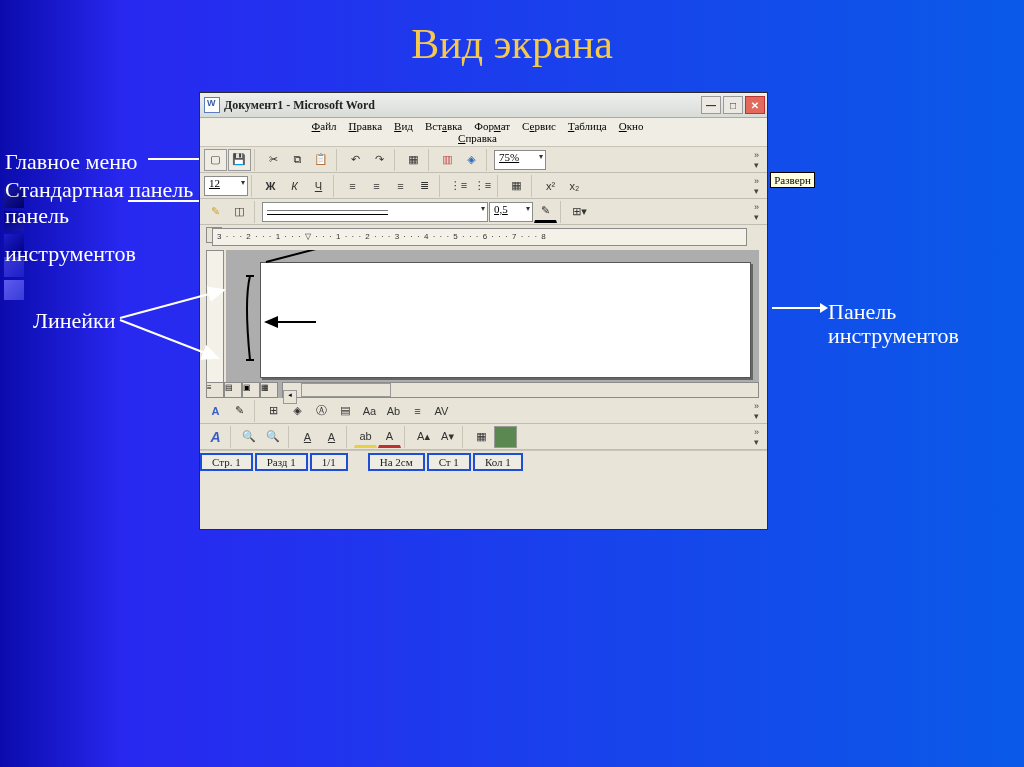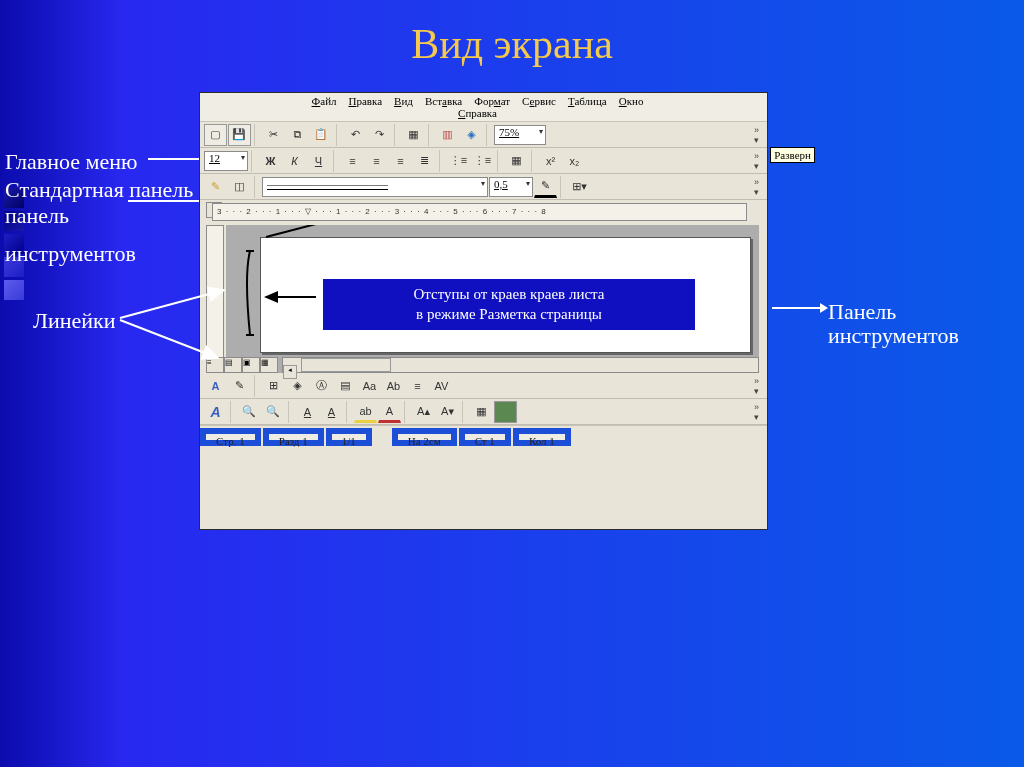--- a/index.html
+++ b/index.html
@@ -31,21 +31,21 @@
 .tab-sel { position:absolute; left:6px; width:16px; height:16px; background:#e8e4d8; border:1px solid #8b8b8b; top:2px; font:8px Arial; text-align:center; }
 .doc-area { height:148px; margin:4px 8px 0 26px; background:#adadad; position:relative; }
 .v-ruler { position:absolute; left:-20px; top:0; width:18px; height:100%; background:#f4f1e8; border:1px solid #8b8b8b; }
 .page { position:absolute; left:34px; top:12px; right:8px; bottom:20px; background:#fff; border:1px solid #555; box-shadow:2px 2px 0 #666; }
 .callout { position:absolute; left:95px; top:52px; width:376px; background:#1010c0; color:#fff; border:2px solid #fff; padding:6px 10px; font:15px "Times New Roman"; text-align:center; line-height:1.3; }
 .view-btns { position:absolute; bottom:0; left:-20px; display:flex; }
 .view-btns .vb { width:18px; height:16px; background:#e8e4d8; border:1px solid #8b8b8b; font:8px Arial; }
 .scroll-h { position:absolute; bottom:0; left:56px; right:0; height:16px; background:#e8e4d8; border:1px solid #8b8b8b; }
 .scroll-h .sb { width:14px; height:14px; background:#e8e4d8; border:1px solid #999; display:inline-block; font:7px Arial; text-align:center; }
 .statusbar { height:22px; background:#e8e4d8; border-top:1px solid #c8c4b8; display:flex; align-items:center; font:11px Tahoma; color:#222; }
-.statusbar .cell { border:6px solid #1d4ed8; padding:1px 10px; margin-right:2px; height:18px; background:#efece3; }
+.statusbar .cell { border:2px solid #1d4ed8; padding:1px 10px; margin-right:2px; height:18px; background:#efece3; }
 .tooltip-expand { position:absolute; right:-48px; top:54px; background:#ffffe1; border:1px solid #000; font:11px Tahoma; padding:1px 3px; }
 svg#diagarrows { position:absolute; top:0; left:0; pointer-events:none; }
 </style>
 </head>
 <body>
 
 <div id="sq-container">
     <div class="sidebar-sq" style="top: 188px; left: 4px; background: linear-gradient(135deg, rgb(26, 26, 168), rgb(0, 0, 102));"></div>
     <div class="sidebar-sq" style="top: 211px; left: 4px; background: linear-gradient(135deg, rgb(0, 0, 136), rgb(26, 26, 168));"></div>
     <div class="sidebar-sq" style="top: 234px; left: 4px; background: linear-gradient(135deg, rgb(30, 30, 200), rgb(0, 0, 136));"></div>
@@ -62,20 +62,27 @@
 <div class="label" style="top:307px;left:33px">Линейки</div>
 <div class="label" style="top:298px;left:828px">Панель</div>
 <div class="label" style="top:322px;left:828px">инструментов</div>
 
 <div class="arrow-line" style="top:158px;left:148px;width:62px;height:2px"></div>
 <div class="arrow-line" style="top:200px;left:128px;width:82px;height:2px"></div>
 <div class="arrow-line" style="top:307px;left:772px;width:48px;height:2px"></div>
 <div class="arrow-head" style="top:303px;left:820px;border-top:5px solid transparent;border-bottom:5px solid transparent;border-right:8px solid #fff;transform:scaleX(-1)"></div>
 
 <div class="win-wrap">
+  <div class="titlebar">
+    <div class="doc-ico"></div>
+    <div class="t-text">Документ1 - Microsoft Word</div>
+    <div class="sys-btn">—</div>
+    <div class="sys-btn">□</div>
+    <div class="sys-btn sys-close">✕</div>
+  </div>
   <div class="menubar">
     <span><u>Ф</u>айл</span><span><u>П</u>равка</span><span><u>В</u>ид</span><span>Вст<u>а</u>вка</span><span>Фор<u>м</u>ат</span><span>С<u>е</u>рвис</span><span><u>Т</u>аблица</span><span><u>О</u>кно</span><br><span><u>С</u>правка</span>
     <div class="tooltip-expand">Разверн</div>
   </div>
 
   <div class="toolbar">
     <div class="tb-btn raised">▢</div>
     <div class="tb-btn raised">💾</div>
     <div class="tb-sep"></div>
     <div class="tb-btn">✂</div>
@@ -127,24 +134,20 @@
     <div class="tb-btn">⊞▾</div>
     <div class="tb-more">»<br>▾</div>
   </div>
 
   <div class="ruler-area" style="position:relative;">
     <div class="tab-sel">L</div>
     <div class="h-ruler" style="padding:3px 4px;letter-spacing:1px">3 · · · 2 · · · 1 · · · ▽ · · · 1 · · · 2 · · · 3 · · · 4 · · · 5 · · · 6 · · · 7 · · · 8</div>
     <div class="doc-area">
       <div class="v-ruler"></div>
       <div class="page"></div>
-      <div class="callout">
-        <span>Отступы от краев краев листа</span><br>
-        <span>в режиме Разметка страницы</span>
-      </div>
 
       <svg width="100%" height="100%" style="position:absolute;top:0;left:0;pointer-events:none">
         <defs>
             <marker id="ah" markerWidth="8" markerHeight="8" refX="6" refY="3" orient="auto">
               <path d="M0,0 L7,3 L0,6 Z" fill="#000"></path>
             </marker>
           </defs>
         <line x1="40" y1="12" x2="140" y2="-14" stroke="#000" stroke-width="2" marker-end="url(#ah)"></line>
         <line x1="-24" y1="50" x2="-20" y2="8" stroke="#000" stroke-width="2" marker-end="url(#ah)"></line>
         <path d="M24 26 Q18 50 24 110" stroke="#000" fill="none" stroke-width="2"></path>

